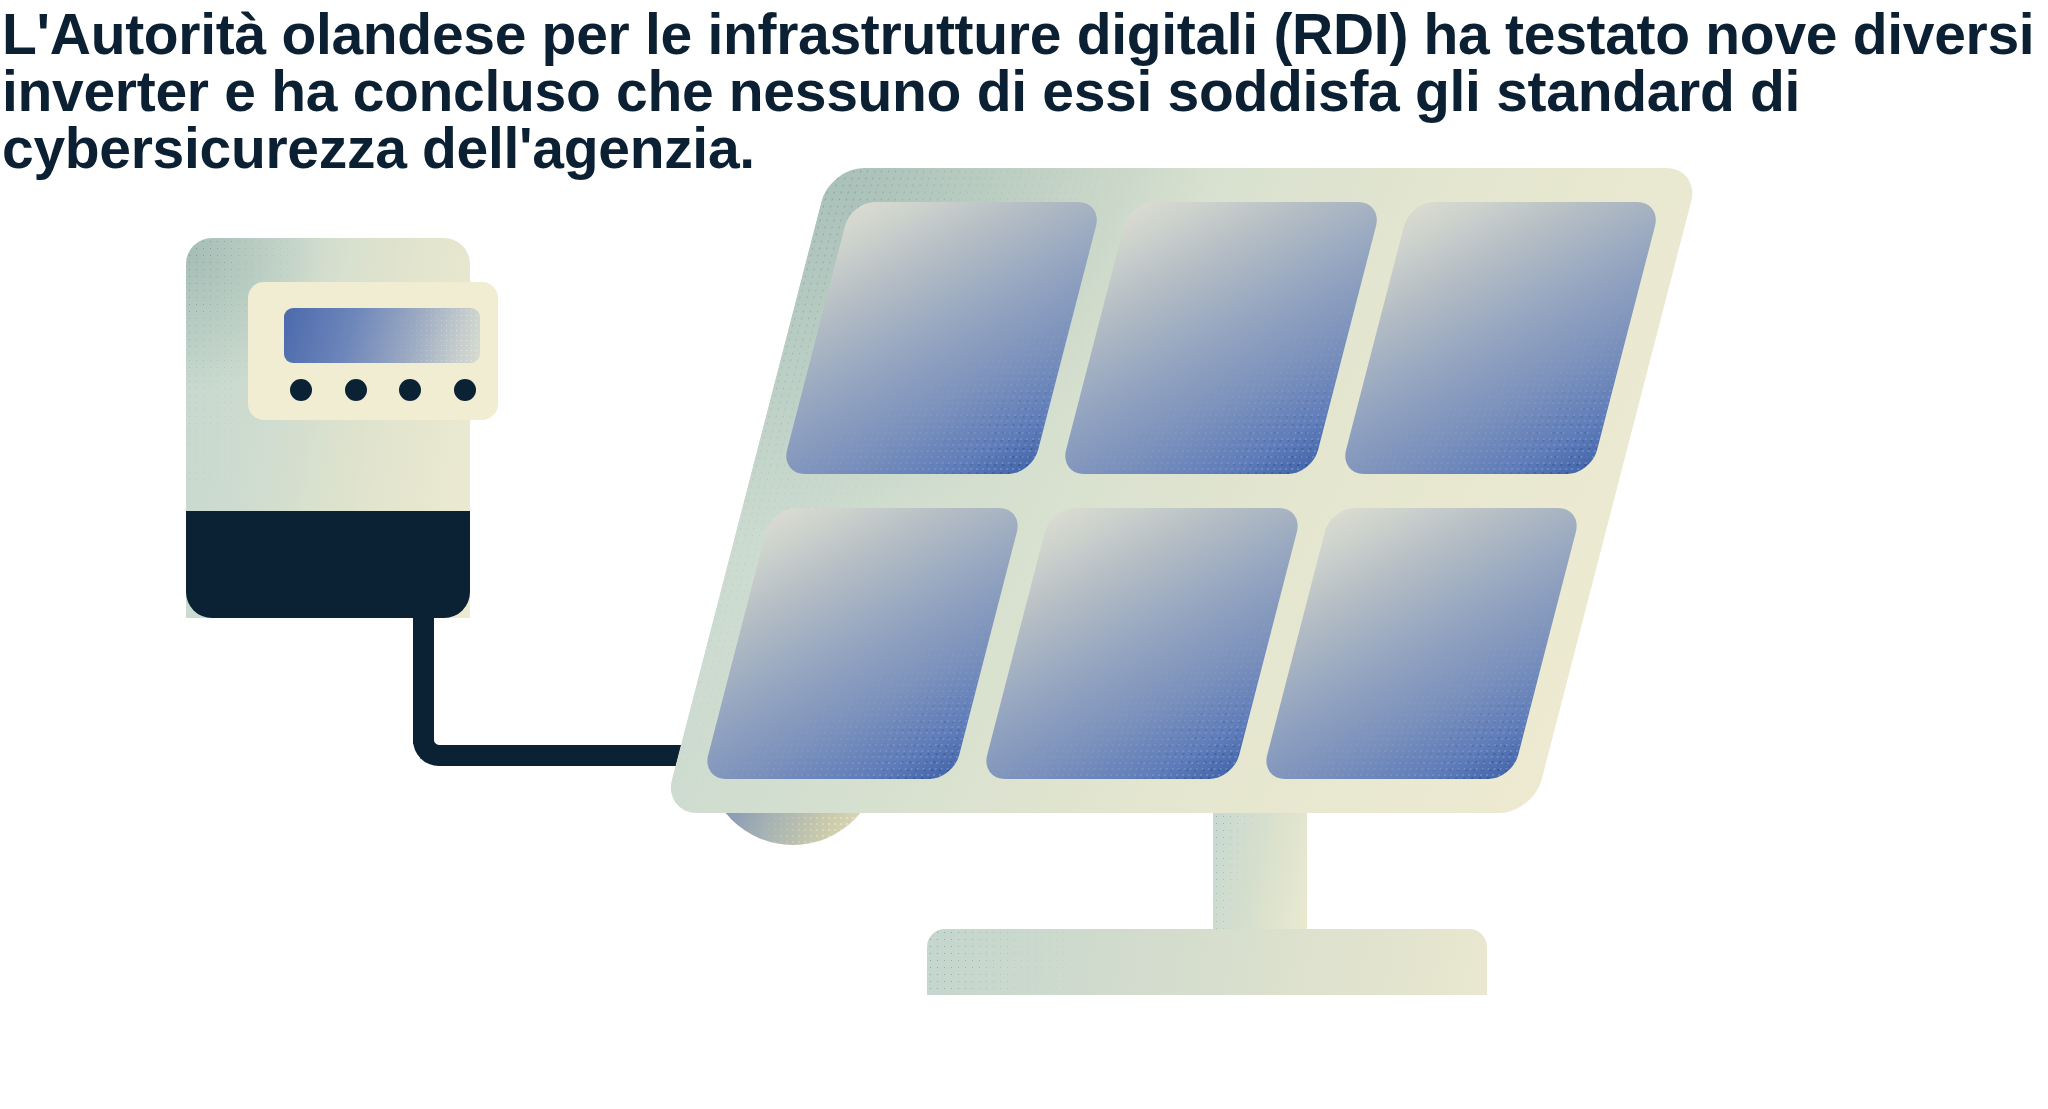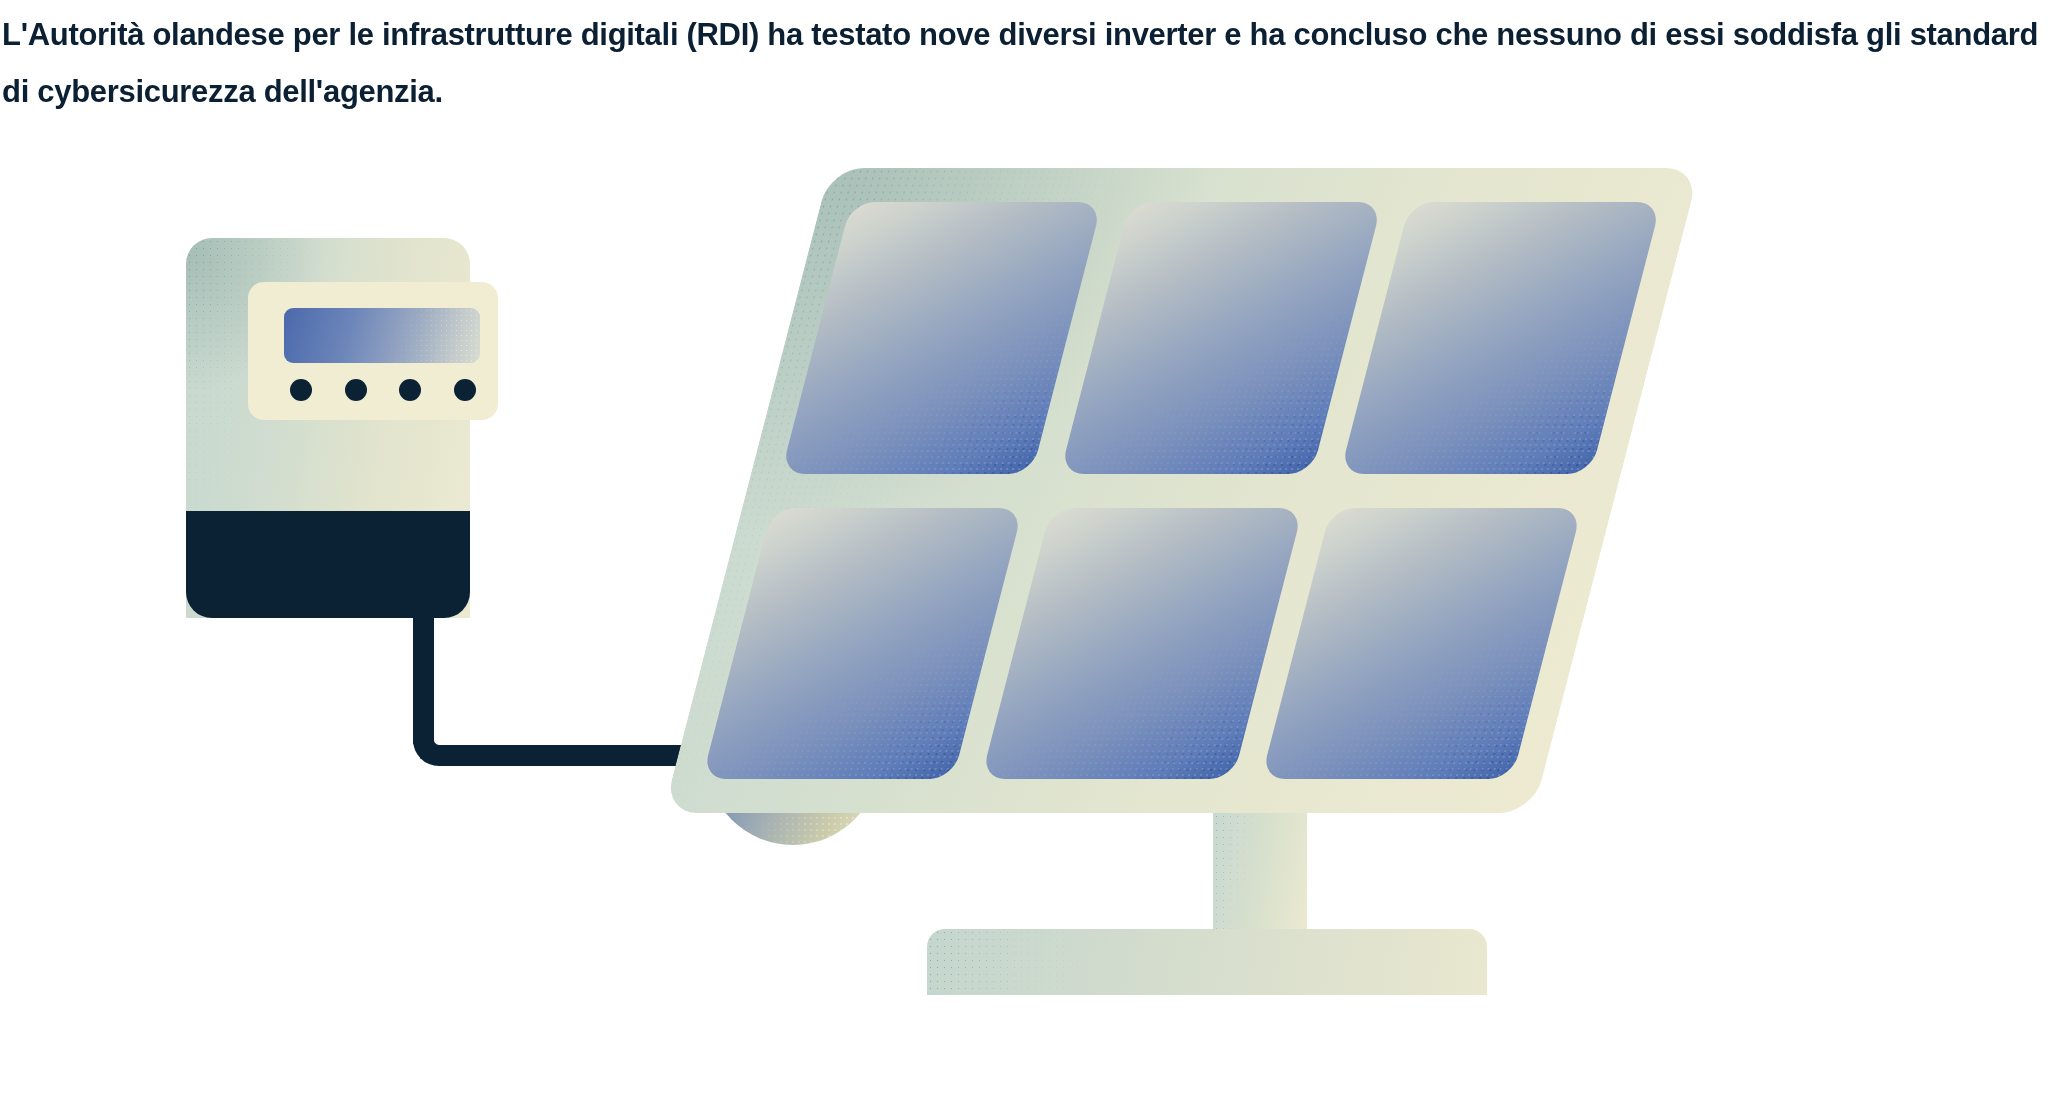--- a/index.html
+++ b/index.html
@@ -17,21 +17,21 @@
     position: relative;
   }
 
   
   .headline {
     position: absolute;
     left: 0px;
     top: 6px;
     width: 2048px;
     padding: 0 4px 0 2px;
-    font-size: 31px;
+    font-size: 57px;
     line-height: 57px;
     font-weight: 700;
     letter-spacing: -0.3px;
     color: #0c2033;
     white-space: pre-wrap;
   }
 
   
   .illustration {
     position: absolute;

